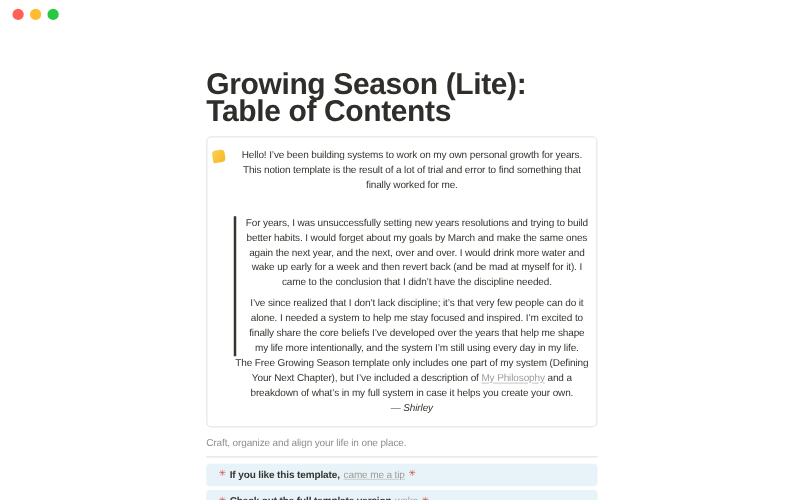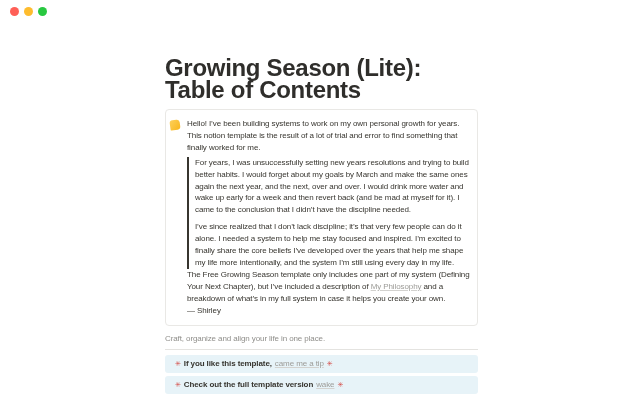--- a/index.html
+++ b/index.html
@@ -22,37 +22,38 @@
     margin:57px 0 0 0; max-width:302px;
     font-size:24px; font-weight:700; line-height:21.5px; letter-spacing:-0.3px;
     color:#2f2e2b;
   }
 
   .callout {
     margin-top:9px; display:flex;
     border:1px solid #e9e8e5; border-radius:4px;
     padding:8px 5px 8px 4px; background:#ffffff;
     box-sizing:border-box;
+    text-align:center;
   }
   .wave-icon {
     width:10px; height:10px; flex:none; margin:2px 7px 0 0;
     background:linear-gradient(135deg,#fdd express 05a,#f8b61d);
     background:linear-gradient(135deg,#fdd05a,#f8b61d);
     border-radius:3px 3px 3px 1px;
     transform:rotate(-8deg);
   }
   .callout-body { flex:1; font-size:8px; line-height:11.9px; letter-spacing:-0.1px; }
   .callout-body p { margin:0; }
 
-  .quote { margin-top:3px; border-left:2px solid #37352f; padding-left:6px; }
+  .quote { margin-top:19px; border-left:2px solid #37352f; padding-left:6px; }
   .quote p + p { margin-top:5px; }
 
   .after-quote { margin-top:13px; }
   .hope-line   { margin-top:4px; }
-  .signature   { margin-top:7px; }
+  .signature   { margin-top:7px;font-style:italic; }
 
   .glink {
     color:#9d9c98; text-decoration:underline; text-decoration-color:#d3d2cf;
     cursor:pointer;
   }
 
   .caption {
     margin:8px 0 0 0; font-size:8px; letter-spacing:-0.1px; color:#8f8e8a;
   }
 

